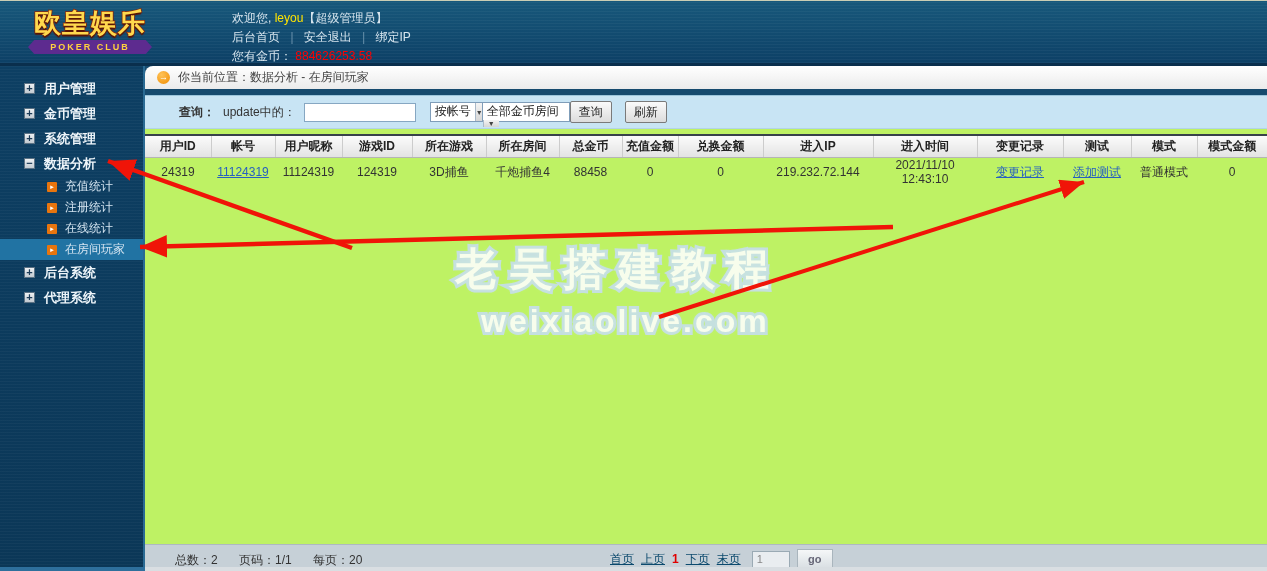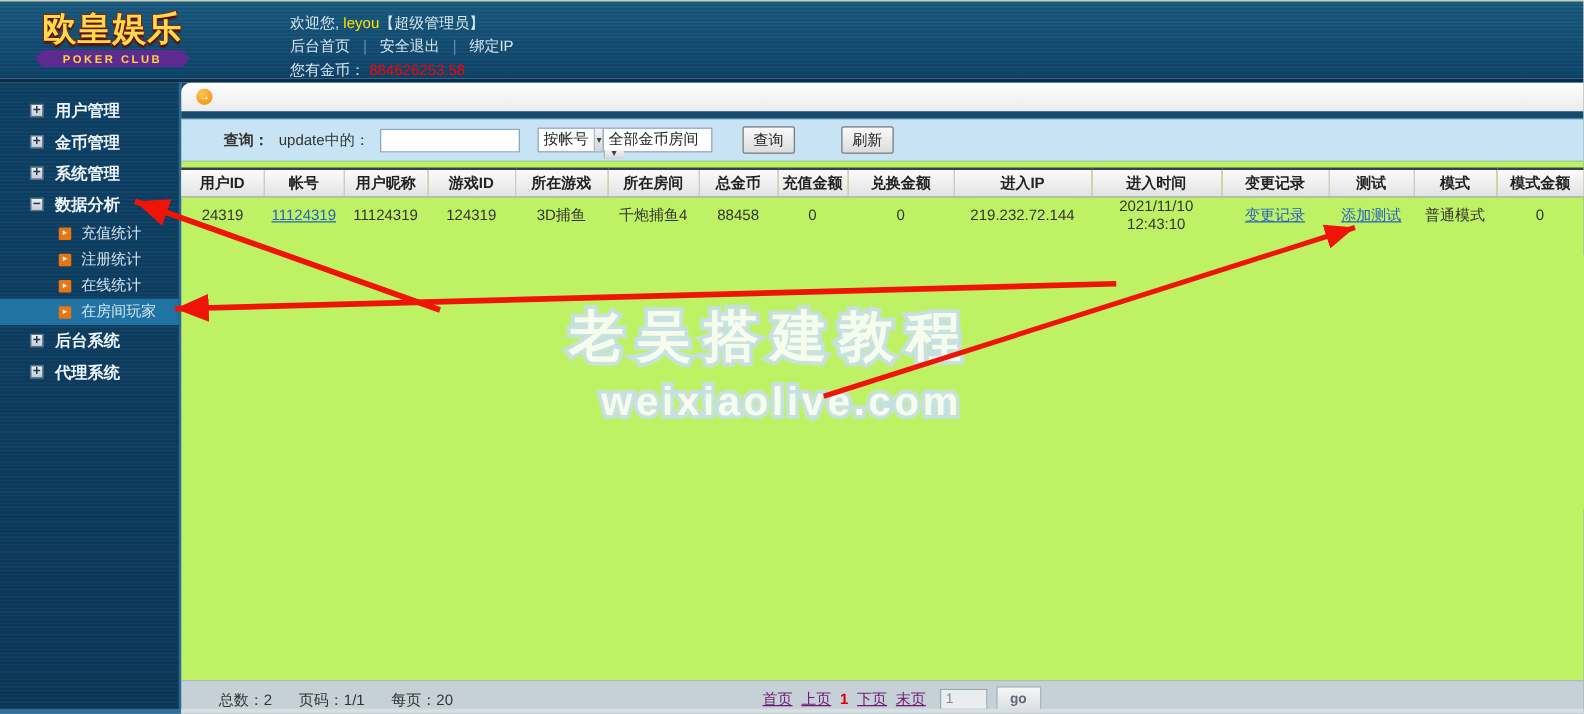--- a/index.html
+++ b/index.html
@@ -53,38 +53,38 @@
     display:flex; align-items:center; padding-left:34px; font-size:12px; color:#333; }
   .s-label-b { font-weight:bold; margin-right:8px; }
   .s-label { margin-right:8px; }
   .search-input { width:112px; height:19px; border:1px solid #86a7c2; background:#fff; margin-right:14px; font-size:12px; padding:0 3px; }
   .fselect { height:20px; border:1px solid #7f9db9; background:#fff; display:inline-flex; align-items:flex-start; cursor:default; }
   .fselect .lbl { padding:0 4px; font-size:12px; color:#222; flex:1; white-space:nowrap; }
   .fselect .arr { width:16px; align-self:stretch; background:linear-gradient(#f4f4f4,#d6d6d6); border-left:1px solid #a9b9c9;
     color:#444; font-size:7px; display:flex; align-items:center; justify-content:center; }
   .fs-type { width:52px; } .fs-room { width:88px;flex-direction:column; }
   .s-btn { height:22px; min-width:42px; background:linear-gradient(#fafafa,#dcdcdc); border:1px solid #7a7a7a;
-    font-size:12px; color:#222; margin-right:13px; border-radius:2px; cursor:pointer; font-family:inherit;margin-left:24px; }
+    font-size:12px; color:#222; margin-right:13px; border-radius:2px; cursor:pointer; font-family:inherit; }
 
   
   .main-white { flex:1; background:#bef264; padding-top:5px; }
   .data-table { table-layout:fixed; width:1122px; border-collapse:collapse; font-size:12px; }
   .data-table th { height:22px; background:linear-gradient(#fbfbfb,#e3e3e3); border-top:2px solid #38414b;
     border-bottom:1px solid #b5b5b5; border-right:1px solid #cccccc; font-weight:bold; color:#222;
     text-align:center; overflow:hidden; }
   .data-table th:last-child { border-right:none; }
   .data-table td { height:30px; text-align:center; color:#333; overflow:hidden; }
   .cell-link { color:#2660c0; text-decoration:underline; }
 
   
   .pagbar { height:27px; background:#c6d0d7; border-top:1px solid #aeb9c0; position:relative; font-size:12px; color:#333;padding-left:39px; }
   .stats { position:absolute; left:30px; top:7px; }
   .stats span { margin-right:18px; }
   .pager { position:absolute; left:465px; top:4px; display:flex; align-items:center; gap:7px; }
-  .page-link { color:#701a75; }
+  .page-link { color:#0c4a6e; }
   .current-page { color:#e00000; font-weight:bold; }
   .goto-input { width:38px; height:17px; background:#e9edf0; border:1px solid #9aaab4; color:#888; font-size:11px; padding:1px 4px; margin-left:4px; }
   .go-btn { width:36px; height:20px; background:linear-gradient(#f5f7f8,#d9dfe3); border:1px solid #a9b5bd;
     color:#667; font-size:11px; font-family:inherit; cursor:pointer;font-weight:bold; }
 
   .footer-strip { position:absolute; left:0; bottom:0; width:1267px; height:4px;
     background:linear-gradient(to right,#2e6f9c 0,#2e6f9c 145px,#d9dee2 145px,#d9dee2 100%); }
 
   
   .watermark { position:absolute; left:455px; top:240px; color:#fff; opacity:.88; pointer-events:none;
@@ -163,20 +163,21 @@
           <div class="side-item group">
             <span class="tree-icon">+</span>
             <span>代理系统</span>
           </div>
         </div>
     </div>
 
     <div class="content">
       <div class="breadcrumb">
         <span class="bc-icon">→</span>
+        <span>你当前位置：数据分析 - 在房间玩家</span>
       </div>
       <div class="dark-gap"></div>
 
       <div class="searchbar">
         <span class="s-label-b">查询：</span>
         <span class="s-label">update中的：</span>
         <input class="search-input" value="" style="">
         <div class="fselect fs-type">
           <span class="lbl">按帐号</span>
           <span class="arr">▼</span>

